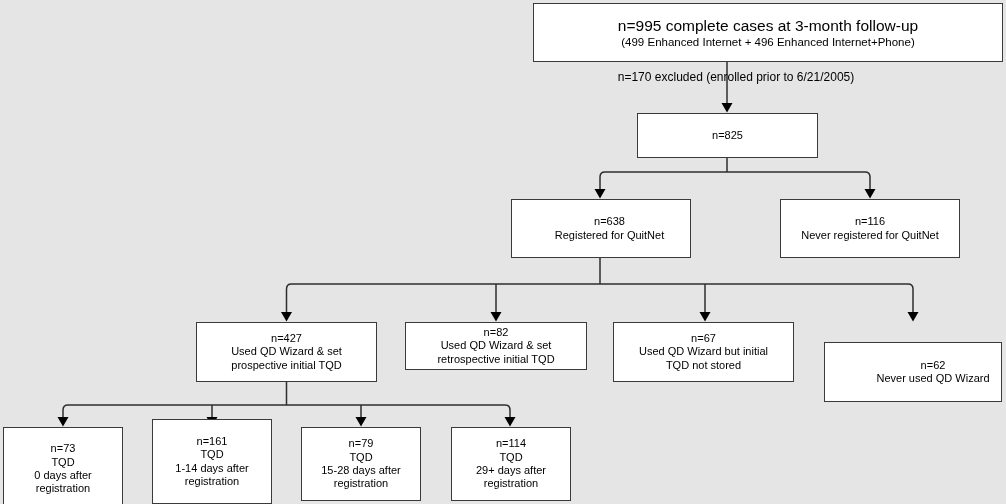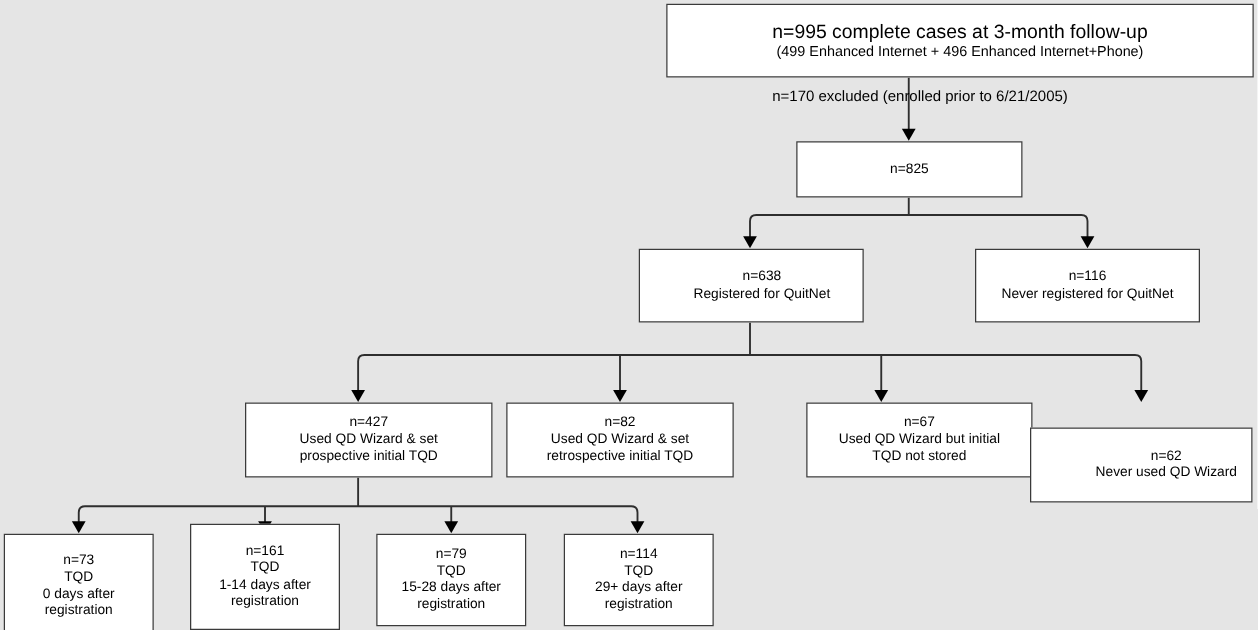--- a/index.html
+++ b/index.html
@@ -48,23 +48,23 @@
     width: 500px;
     text-align: center;
     font-size: 12px;
     line-height: 1.2;
   }
   
   .b-root          { left: 533px; top: 3px;   width: 470px; height: 59px; }
   .b-total         { left: 637px; top: 113px; width: 181px; height: 45px; }
   .b-registered    { left: 511px; top: 199px; width: 180px; height: 59px; padding-left: 17px; }
   .b-neverreg      { left: 780px; top: 199px; width: 180px; height: 59px; }
-  .b-prospective   { left: 196px; top: 322px; width: 198px; height: 60px; }
-  .b-retrospective { left: 405px; top: 322px; width: 182px; height: 60px; }
-  .b-notstored     { left: 613px; top: 322px; width: 181px; height: 60px; margin-left: 32px; }
+  .b-prospective   { left: 196px; top: 322px; width: 181px; height: 60px; }
+  .b-retrospective { left: 405px; top: 322px; width: 182px; height: 48px; }
+  .b-notstored     { left: 613px; top: 322px; width: 181px; height: 60px; }
   .b-neverused     { left: 824px; top: 342px; width: 178px; height: 60px; padding-left: 40px; }
   .b-tqd0          { left: 3px;   top: 427px; width: 120px; height: 84px; }
   .b-tqd114        { left: 152px; top: 419px; width: 120px; height: 85px; }
   .b-tqd1528       { left: 301px; top: 427px; width: 120px; height: 74px; }
   .b-tqd29        { left: 451px; top: 427px; width: 120px; height: 74px; }
 </style>
 </head>
 <body>
 
 <div class="canvas">

